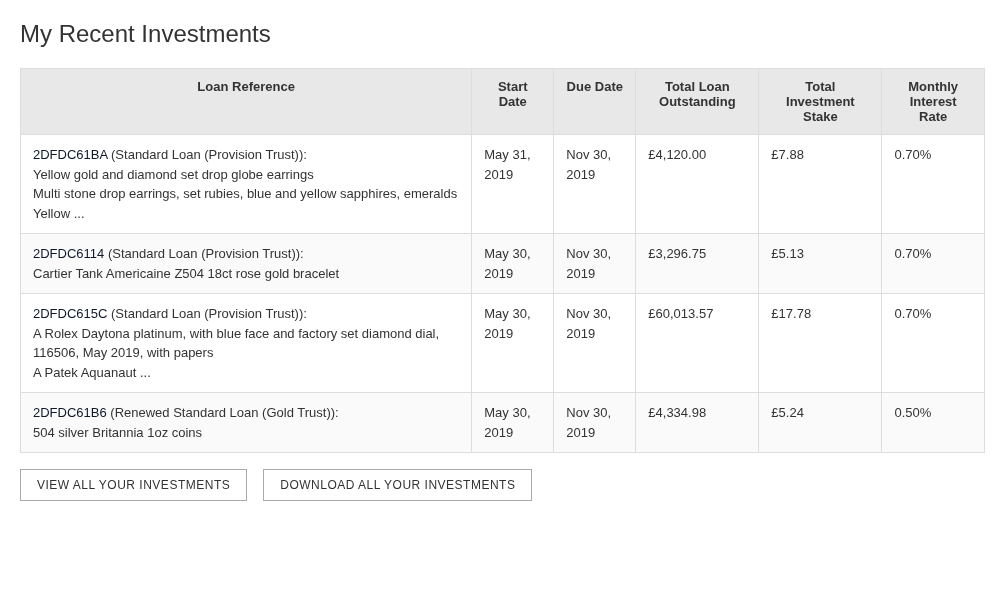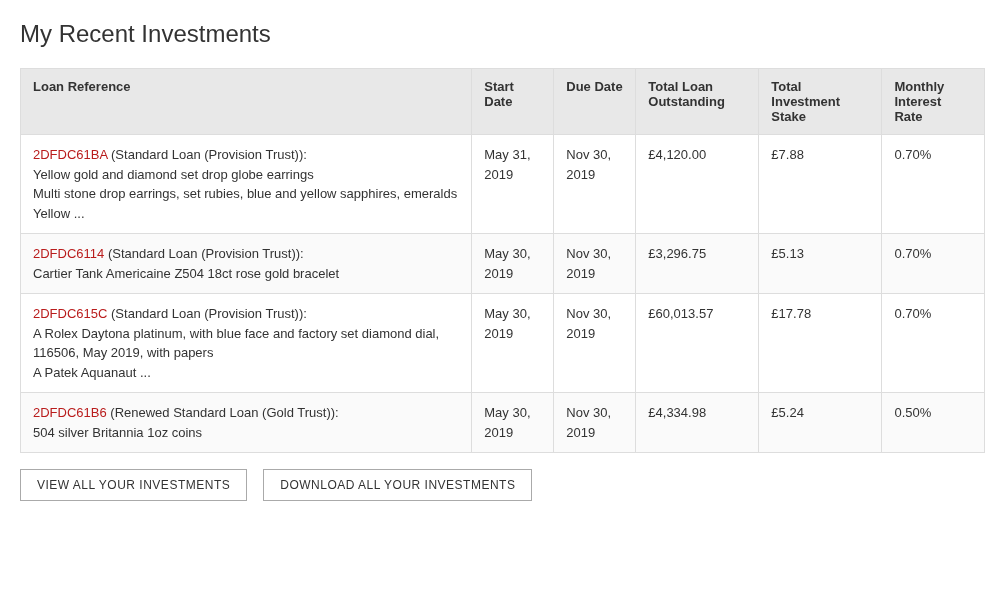--- a/index.html
+++ b/index.html
@@ -21,42 +21,42 @@
     table {
       width: 100%;
       border-collapse: collapse;
       border: 1px solid #ddd;
     }
     thead tr {
       background: #e8e8e8;
     }
     thead th {
       padding: 10px 12px;
-      text-align: left;
+      text-align: center;
       font-weight: bold;
       font-size: 13px;
       border: 1px solid #ddd;
       vertical-align: top;
     }
     tbody tr {
       background: #fff;
       border-bottom: 1px solid #ddd;
     }
     tbody tr:nth-child(even) {
       background: #fafafa;
     }
     tbody td {
       padding: 10px 12px;
       vertical-align: top;
       border: 1px solid #ddd;
       font-size: 13px;
       line-height: 1.5;
     }
     .loan-ref-link {
-      color: #b91c1c;
+      color: #0f172a;
       text-decoration: none;
       font-weight: normal;
     }
     .col-loan-ref { width: 44%; }
     .col-start { width: 8%; }
     .col-due { width: 8%; }
     .col-total-loan { width: 12%; }
     .col-total-inv { width: 12%; }
     .col-monthly { width: 10%; }
 

